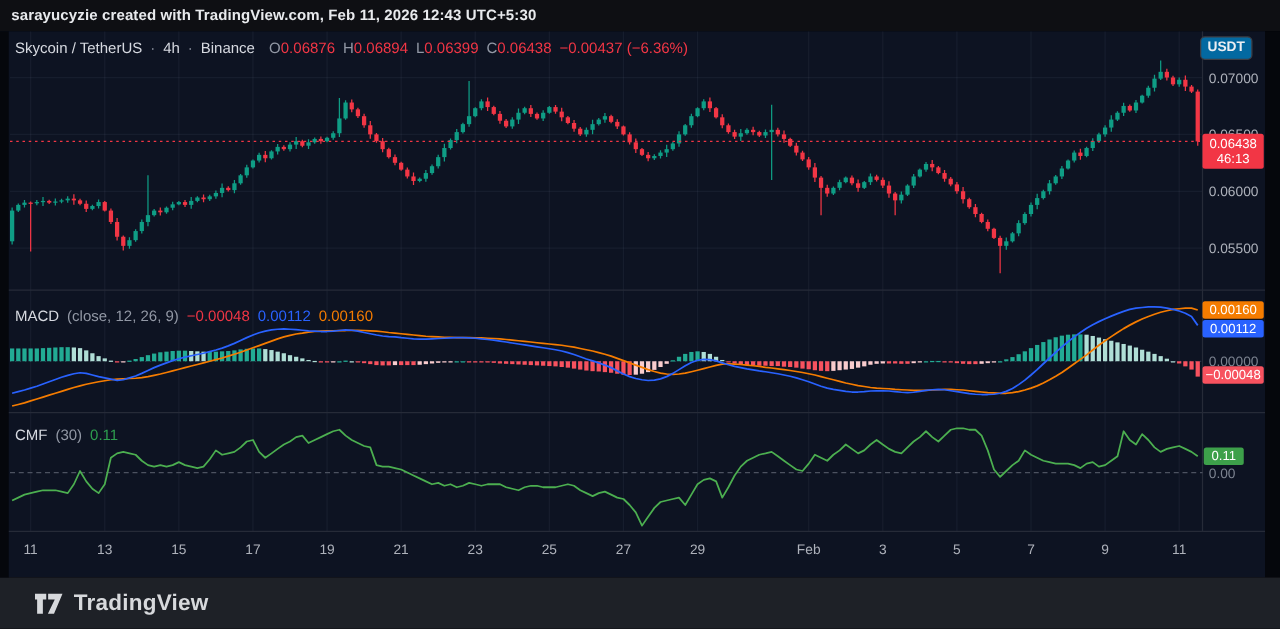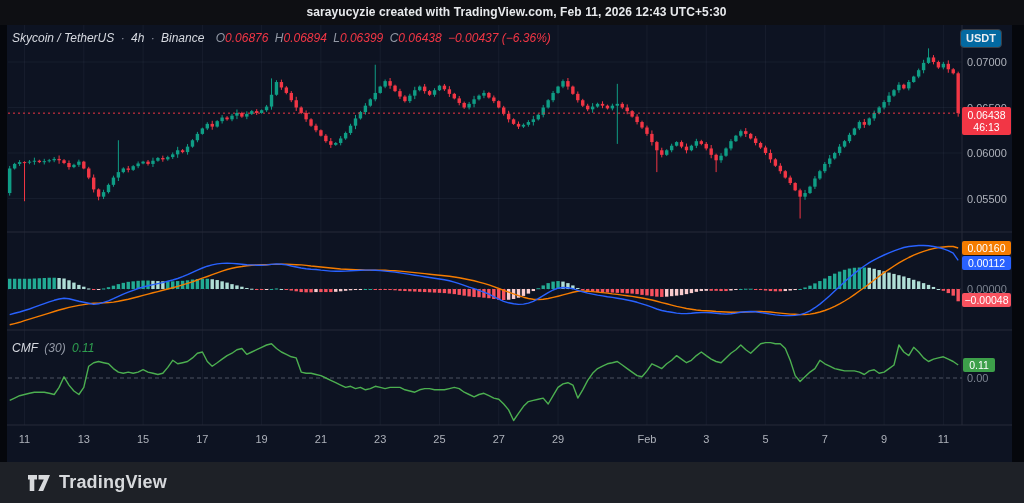--- a/index.html
+++ b/index.html
@@ -1,26 +1,26 @@
 <!DOCTYPE html>
 <html><head>
 <meta charset="utf-8">
 <style>
   * { margin:0; padding:0; box-sizing:border-box; }
   html,body { width:1024px; height:503px; background:#000; overflow:hidden;
               font-family:"Liberation Sans", sans-serif; }
   .attribution { position:absolute; left:0; top:0; width:1024px; height:25px;
                  background:#0e0f13; color:#e8eaed; font-size:12px; font-weight:700;
-                 line-height:25px; padding-left:9px; letter-spacing:.1px;text-align:center; }
+                 line-height:25px; padding-left:9px; letter-spacing:.1px; }
   .chart-wrap { position:absolute; left:0; top:25px; width:1012px; height:437px;
                 background:#0d1322; }
   .right-gutter { position:absolute; left:1012px; top:25px; width:12px; height:437px; background:#05070c; }
   .left-gutter { position:absolute; left:0; top:0; width:7px; height:437px; background:#05070c; z-index:3; }
   svg.canvas { position:absolute; left:0; top:0; }
-  .legend { position:absolute; font-size:12px; z-index:5; white-space:nowrap;font-style:italic; }
+  .legend { position:absolute; font-size:12px; z-index:5; white-space:nowrap; }
   .legend span { margin-right:3px; }
   .lg-sym { color:#d6d9e0; }
   .lg-dim { color:#9298a5; }
   .lg-red { color:#f23645; }
   .lg-blue { color:#2962ff; }
   .lg-orange { color:#f57c00; }
   .lg-green { color:#2e9e4f; }
   .usdt-btn { position:absolute; left:960px; top:4px; width:42px; height:19px; z-index:6;
               background:#0369a1; border:1px solid #3c3e45; border-radius:4px;
               color:#eceef2; font-size:11px; font-weight:700; text-align:center; line-height:17px; }
@@ -684,20 +684,27 @@
     <span class="lg-sym">4h</span>
     <span class="lg-dim">·</span>
     <span class="lg-sym">Binance</span>
     <span class="lg-dim" style="margin-left:5px;margin-right:0;">O</span><span class="lg-red">0.06876</span>
     <span class="lg-dim" style="margin-right:0;">H</span><span class="lg-red">0.06894</span>
     <span class="lg-dim" style="margin-right:0;">L</span><span class="lg-red">0.06399</span>
     <span class="lg-dim" style="margin-right:0;">C</span><span class="lg-red">0.06438</span>
     <span class="lg-red">−0.00437 (−6.36%)</span>
   </div>
 
+  <div class="legend" style="left:12px; top:221px;">
+    <span class="lg-sym">MACD</span>
+    <span class="lg-dim">(close, 12, 26, 9)</span>
+    <span class="lg-red">−0.00048</span>
+    <span class="lg-blue">0.00112</span>
+    <span class="lg-orange">0.00160</span>
+  </div>
 
   <div class="legend" style="left:12px; top:316px;">
     <span class="lg-sym">CMF</span>
     <span class="lg-dim">(30)</span>
     <span class="lg-green">0.11</span>
   </div>
 
   <div class="usdt-btn">USDT</div>
 
   <div class="badge price" style="background:#f23645;">

